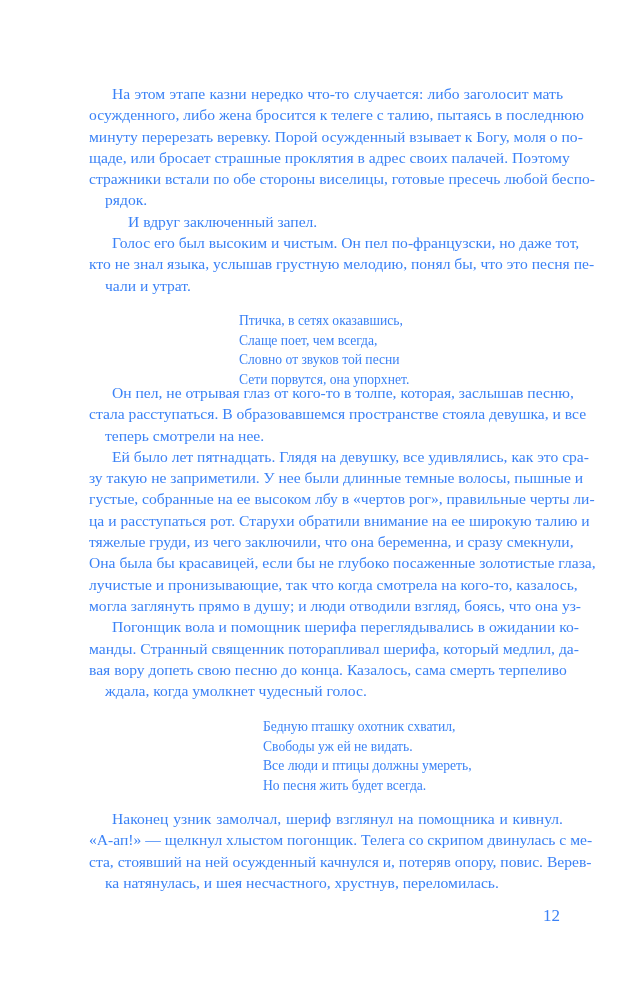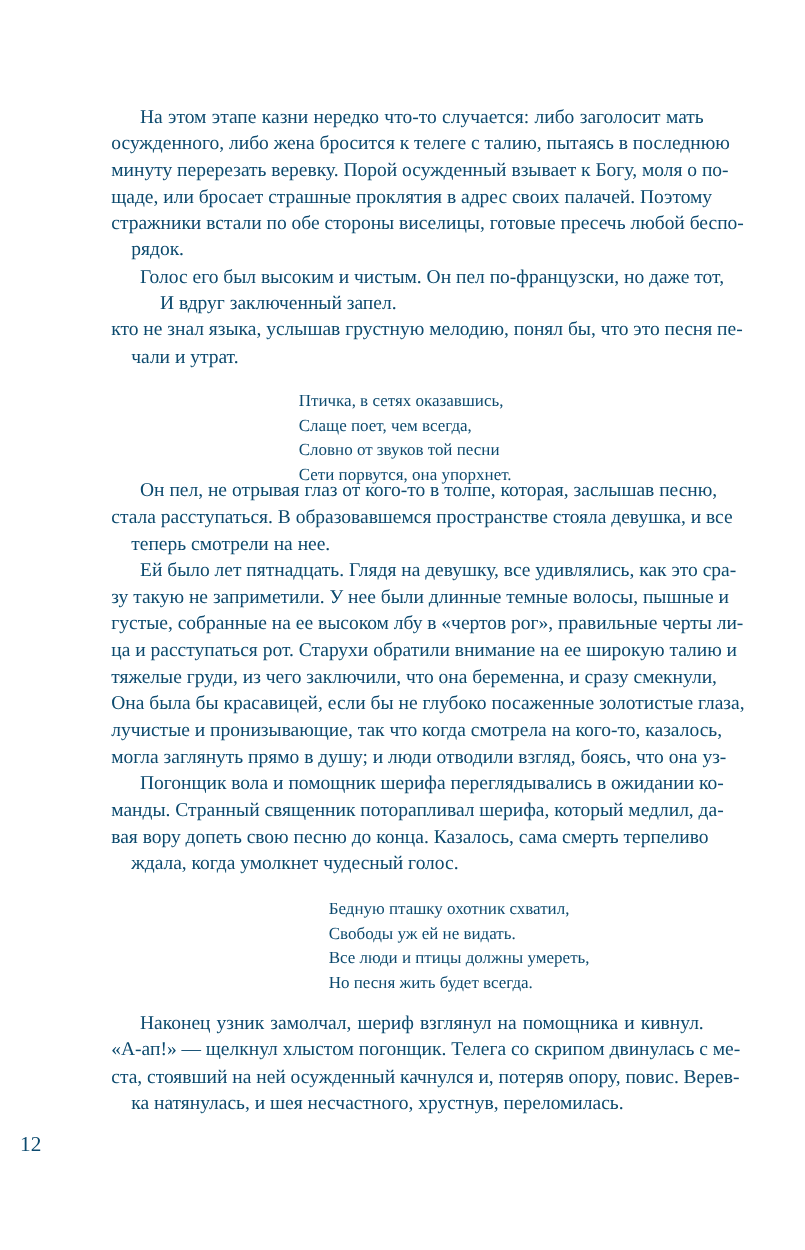--- a/index.html
+++ b/index.html
@@ -1,55 +1,55 @@
 <!DOCTYPE html>
 <html><head>
   <meta charset="utf-8">
   <style>
     html, body { margin: 0; padding: 0; background: #ffffff; }
     body { width: 644px; height: 1000px; position: relative; overflow: hidden; }
     .page {
       position: absolute; left: 0; top: 0; width: 644px; height: 1000px;
-      background: #ffffff; color: #0c4a6e;
+      background: #ffffff; color: #3b82f6;
       font-family: "Liberation Serif", "DejaVu Serif", serif;
     }
     .text-block {
       position: absolute; left: 89px; width: 474px;
       font-size: 15.6px; line-height: 21.3px;
     }
     .line {
       display: block; white-space: nowrap;
       text-align: justify; text-align-last: justify;
       height: 21.3px;
     }
     .line.last { text-align-last: left; margin-left: 16px; }
     .line.indent { padding-left: 23px; }
     .verse {
       position: absolute; left: 239px;
       font-size: 13.6px; line-height: 19.5px;
     }
     .verse .vline { display: block; white-space: nowrap; }
     .page-number {
-      position: absolute; left: 16px; width: 560px; top: 906px;
-      text-align: left; font-size: 17px;
+      position: absolute; left: 0; width: 560px; top: 906px;
+      text-align: right; font-size: 17px;
     }
   </style>
 </head>
 <body>
 
 <div class="page">
   <div class="text-block" style="top:83px;">
       <span class="line indent">На этом этапе казни нередко что-то случается: либо заголосит мать</span>
       <span class="line">осужденного, либо жена бросится к телеге с талию, пытаясь в последнюю</span>
       <span class="line">минуту перерезать веревку. Порой осужденный взывает к Богу, моля о по-</span>
       <span class="line">щаде, или бросает страшные проклятия в адрес своих палачей. Поэтому</span>
       <span class="line">стражники встали по обе стороны виселицы, готовые пресечь любой беспо-</span>
       <span class="line last">рядок.</span>
+      <span class="line indent last">И вдруг заключенный запел.</span>
       <span class="line indent">Голос его был высоким и чистым. Он пел по-французски, но даже тот,</span>
-      <span class="line indent last">И вдруг заключенный запел.</span>
       <span class="line">кто не знал языка, услышав грустную мелодию, понял бы, что это песня пе-</span>
       <span class="line last">чали и утрат.</span>
     </div>
   <div class="verse" style="top:291px;margin-top:20px;">
       <span class="vline">Птичка, в сетях оказавшись,</span>
       <span class="vline">Слаще поет, чем всегда,</span>
       <span class="vline">Словно от звуков той песни</span>
       <span class="vline">Сети порвутся, она упорхнет.</span>
     </div>
   <div class="text-block" style="top:382px;">

